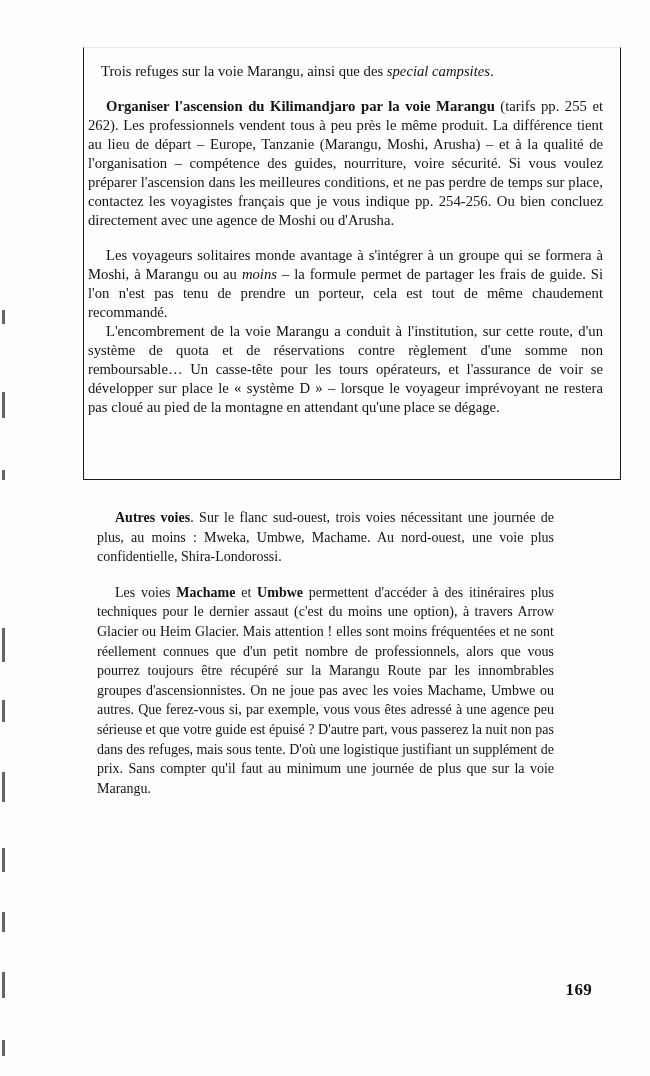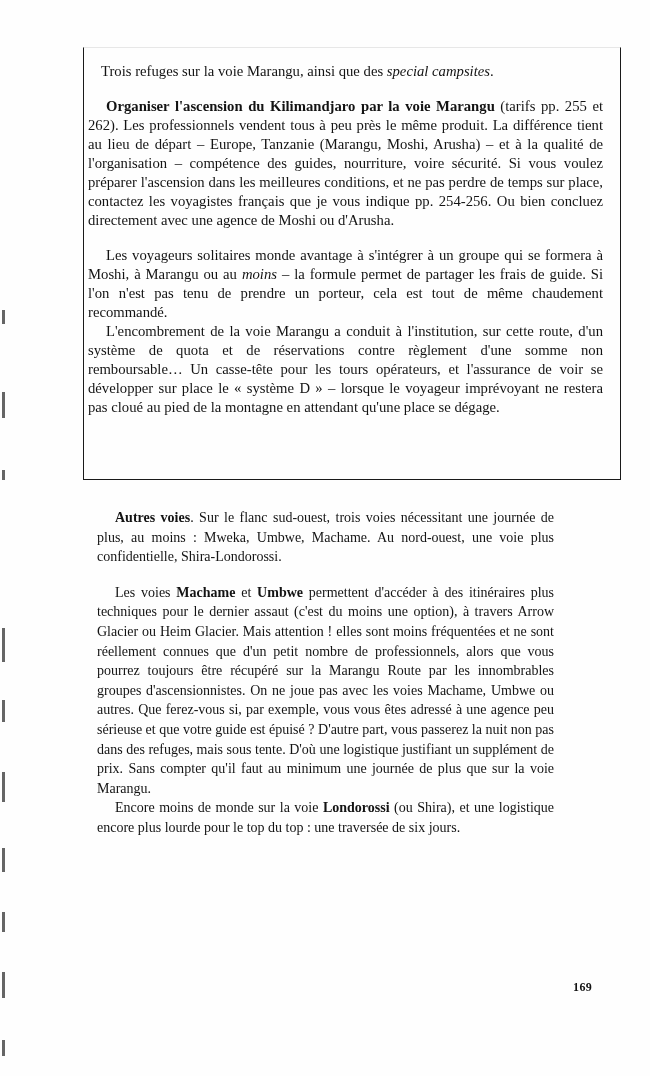--- a/index.html
+++ b/index.html
@@ -80,21 +80,21 @@
     top: 508px;
     width: 457px;
   }
   .main-col p { font-size: 14px; line-height: 19.6px; }
 
   
   .folio {
     position: absolute;
     right: 58px;
     top: 980px;
-    font-size: 12px;
+    font-size: 17px;
     font-weight: bold;
     letter-spacing: .3px;
   }
 
   
   .inset-box, .main-col, .folio { color: #131313; }
 </style>
 </head>
 <body>
 
@@ -137,21 +137,18 @@
   <div class="main-col">
 
     <p class="indent">
       <span class="b">Autres voies</span><span>. Sur le flanc sud-ouest, trois voies nécessitant une journée de plus, au moins : Mweka, Umbwe, Machame. Au nord-ouest, une voie plus confidentielle, Shira-Londorossi.</span>
     </p>
 
     <p class="indent gap-md">
       <span>Les voies </span><span class="b">Machame</span><span> et </span><span class="b">Umbwe</span><span> permettent d'accéder à des itinéraires plus techniques pour le dernier assaut (c'est du moins une option), à travers Arrow Glacier ou Heim Glacier. Mais attention ! elles sont moins fréquentées et ne sont réellement connues que d'un petit nombre de professionnels, alors que vous pourrez toujours être récupéré sur la Marangu Route par les innombrables groupes d'ascensionnistes. On ne joue pas avec les voies Machame, Umbwe ou autres. Que ferez-vous si, par exemple, vous vous êtes adressé à une agence peu sérieuse et que votre guide est épuisé ? D'autre part, vous passerez la nuit non pas dans des refuges, mais sous tente. D'où une logistique justifiant un supplément de prix. Sans compter qu'il faut au minimum une journée de plus que sur la voie Marangu.</span>
     </p>
 
-    <p class="indent">
-      <span>Encore moins de monde sur la voie </span><span class="b">Londorossi</span><span> (ou Shira), et une logistique encore plus lourde pour le top du top : une traversée de six jours.</span>
-    </p>
 
   </div>
 
   <div class="folio">169</div>
 
 </div>
 
 </body></html>

